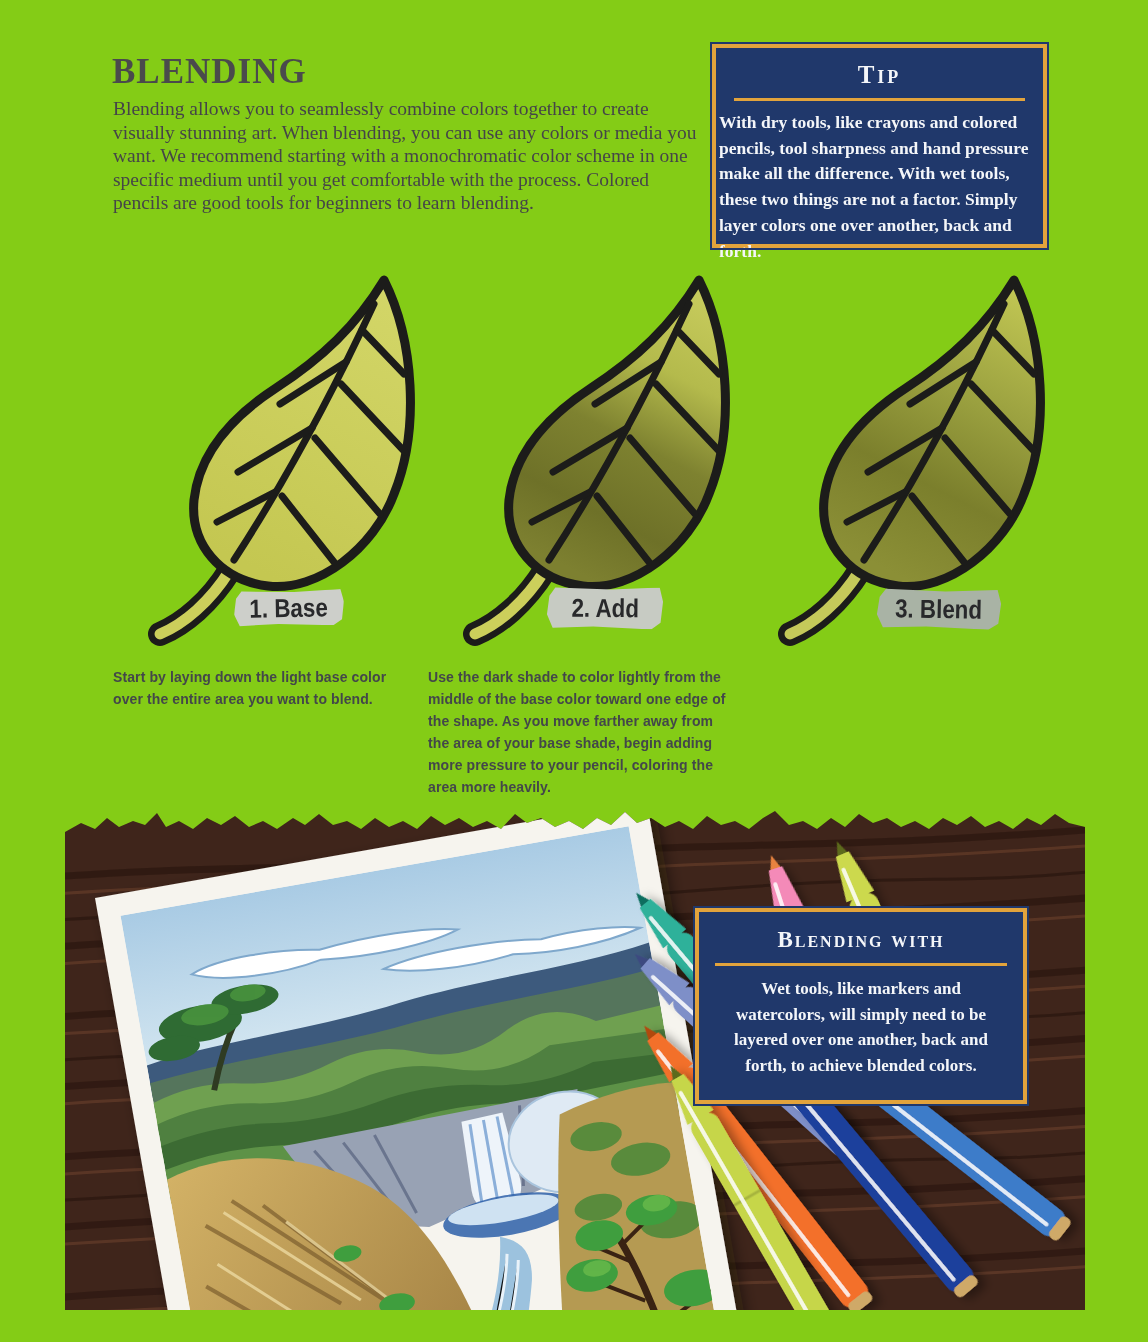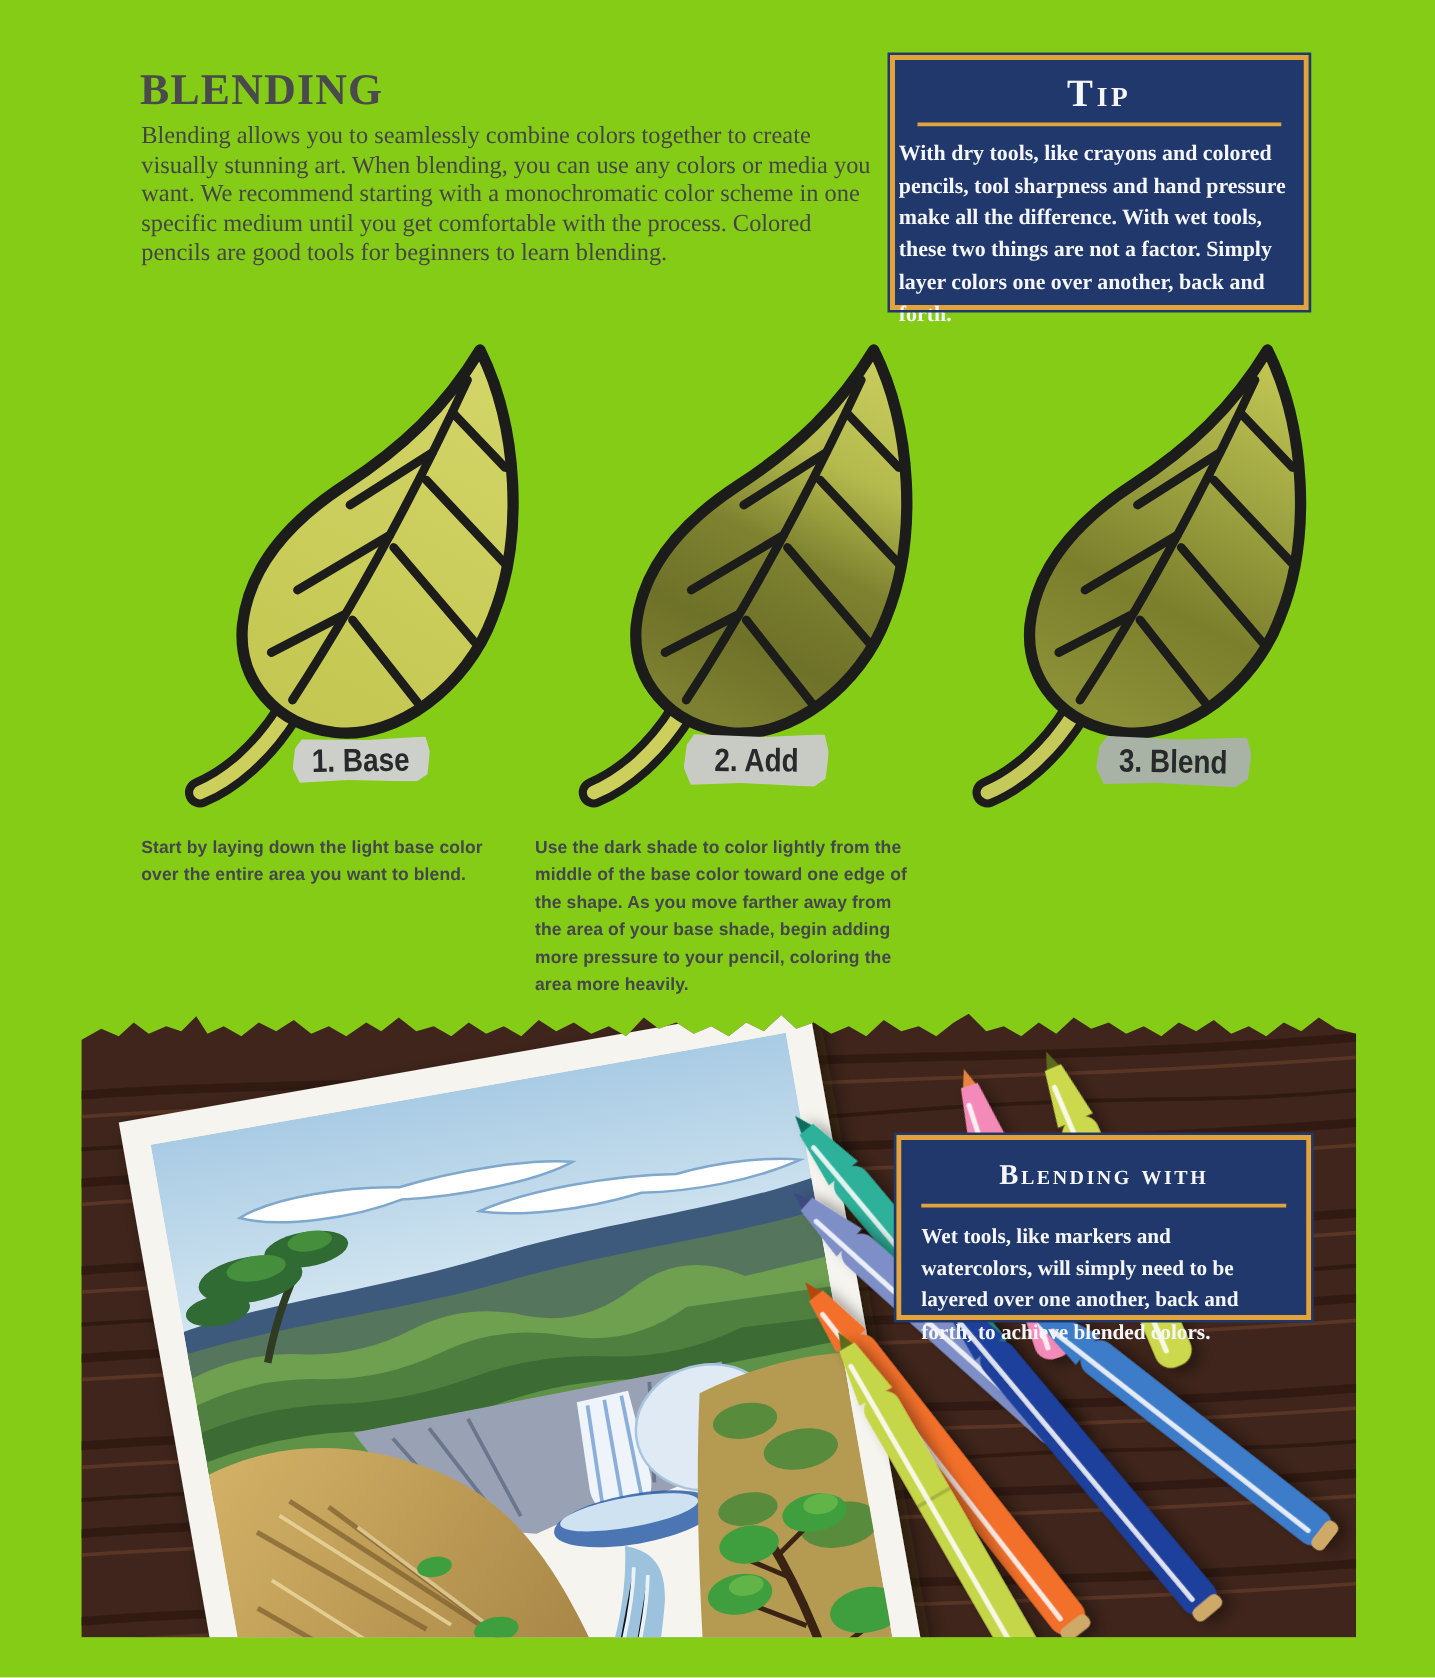--- a/index.html
+++ b/index.html
@@ -10,30 +10,30 @@
   .page-title{position:absolute;left:112px;top:52px;margin:0;font-size:35px;font-weight:bold;
               letter-spacing:1px;color:#4a4a4c;font-family:"Liberation Serif",serif;}
   .intro{position:absolute;left:113px;top:97px;width:590px;margin:0;font-size:19.5px;
          line-height:23.6px;color:#454548;}
 
   
   .navybox{position:absolute;box-sizing:border-box;background:var(--navy,#20386b);
            border:4px solid var(--accent-gold,#e2a33c);outline:2px solid var(--navy,#20386b);
            color:#f4f6f9;text-align:center;}
   .navybox .box-title{font-family:"Liberation Serif",serif;font-weight:bold;
-           font-variant-caps:small-caps;letter-spacing:3px;font-size:31px;line-height:30px;
+           font-variant-caps:small-caps;letter-spacing:3px;font-size:25px;line-height:30px;
            margin-top:12px;}
   .navybox .box-rule{height:3px;background:var(--accent-gold,#e2a33c);margin:8px 18px 9px 18px;}
   .navybox .box-body{font-family:"Liberation Serif",serif;font-weight:bold;font-size:17.5px;
            line-height:1.47;text-align:left;padding:0 3px;}
   .tipbox{left:712px;top:44px;width:335px;height:204px;}
-  .wetbox{left:652px;top:98px;width:332px;height:148px;}
+  .wetbox{left:630px;top:98px;width:332px;height:196px;}
   .wetbox .box-title{font-size:23px;line-height:28px;letter-spacing:2px;margin-top:14px;}
   .wetbox .box-rule{margin:9px 16px 10px 16px;}
-  .wetbox .box-body{font-size:17px;line-height:1.5;padding:0 16px;}
+  .wetbox .box-body{font-size:17px;line-height:1.5;padding:0 16px;text-align:center;}
 
   
   .leaf-figure{position:absolute;width:305px;height:392px;}
   .leaf-1{left:122px;top:262px;}
   .leaf-2{left:437px;top:262px;}
   .leaf-3{left:752px;top:262px;}
 
   .step-swatch{position:absolute;display:flex;align-items:center;justify-content:center;
        font-family:"Liberation Sans",sans-serif;font-weight:bold;color:#28292b;font-size:26px;}
   .step-swatch .swatch-text{display:inline-block;transform:scaleX(.86);white-space:nowrap;}

